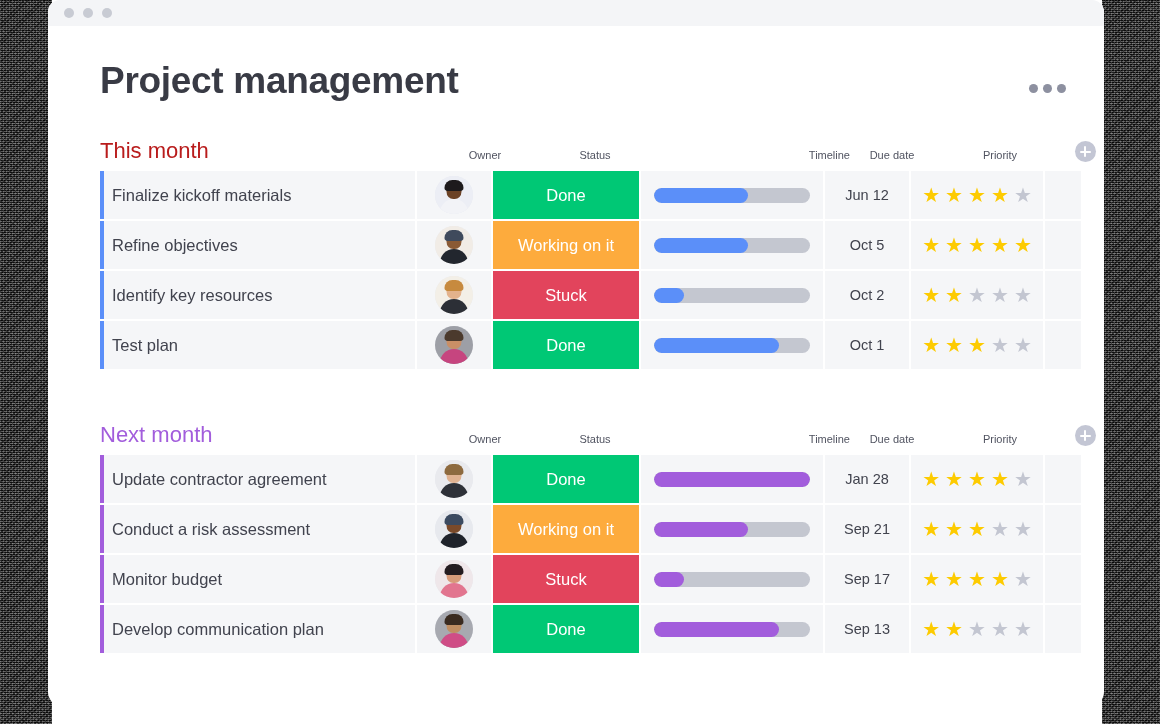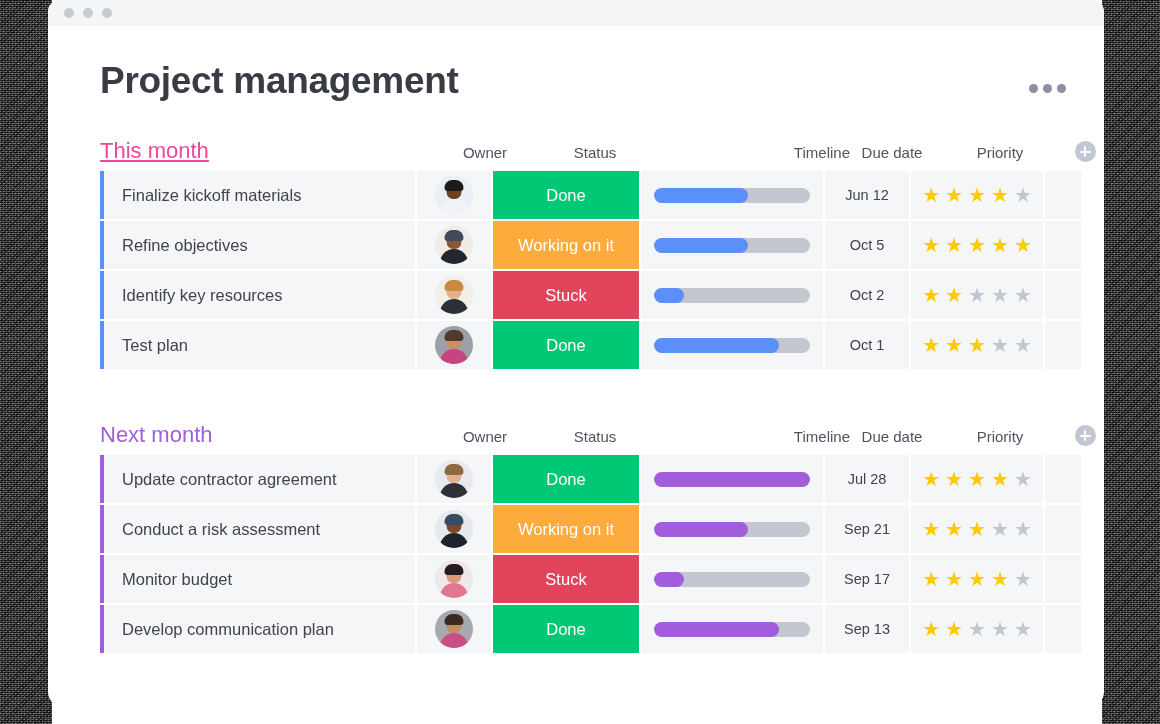--- a/index.html
+++ b/index.html
@@ -108,30 +108,30 @@
     display: flex;
     align-items: flex-end;
     height: 34px;
   }
   .group-title {
     font-size: 22px;
     font-weight: normal;
     line-height: 1;
     padding-bottom: 1px;
   }
-  .group-title.blue   { color: #ec4899; text-decoration: underline; }
+  .group-title.blue   { color: #b91c1c; }
   .group-title.purple { color: #a25ddc; }
 
   .col-labels {
     display: flex;
     align-items: flex-end;
     margin-left: auto;
   }
   .col-label {
-    font-size: 15px;
+    font-size: 11px;
     color: #505360;
     text-align: center;
     padding-bottom: 2px;
   }
   .c-owner    { width: 74px; }
   .c-status   { width: 146px; }
   .c-timeline { width: 182px; text-align: right; }
   .c-due      { width: 84px; }
   .c-priority { width: 132px; }
   .c-add      { width: 38px; display: flex; justify-content: center; padding-bottom: 1px; }
@@ -171,21 +171,21 @@
   .cell {
     background: #f5f6f8;
     display: flex;
     align-items: center;
     justify-content: center;
     flex: none;
   }
   .cell.name {
     width: 311px;
     justify-content: flex-start;
-    padding-left: 18px;
+    padding-left: 8px;
     font-size: 16.5px;
     color: #41434e;
     margin-right: 2px;
   }
   .cell.owner { width: 74px; margin-right: 2px; }
   .cell.status {
     width: 146px;
     margin-right: 2px;
     color: #ffffff;
     font-size: 16.5px;
@@ -429,21 +429,21 @@
                     <span class="head" style="background:#e0b291"></span>
                     <span class="hair" style="background:#8d6a3f"></span>
                   </div>
                 </div>
                 <div class="cell status" style="background: rgb(0, 200, 117);">Done</div>
                 <div class="cell timeline">
                   <div class="bar-track">
                     <div class="bar-fill" style="width: 100%; background: rgb(162, 93, 220);"></div>
                   </div>
                 </div>
-                <div class="cell due">Jul 28</div>
+                <div class="cell due">Jan 28</div>
                 <div class="cell priority">
                   <span class="star on">★</span>
                   <span class="star on">★</span>
                   <span class="star on">★</span>
                   <span class="star on">★</span>
                   <span class="star off">★</span>
                 </div>
                 <div class="cell tail"></div>
               </div>
               <div class="row">

